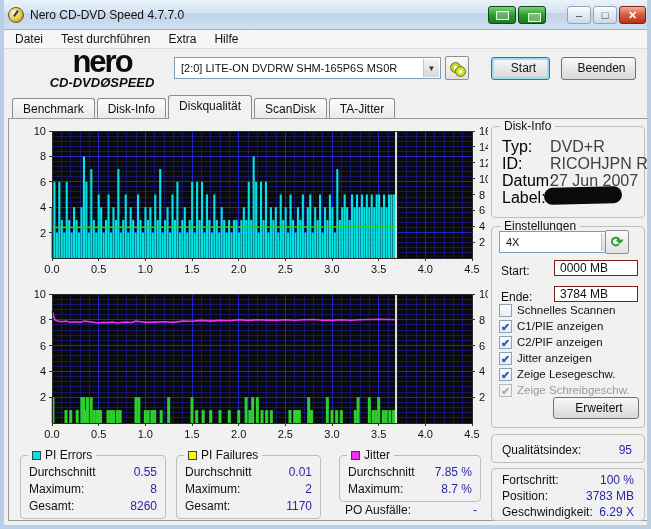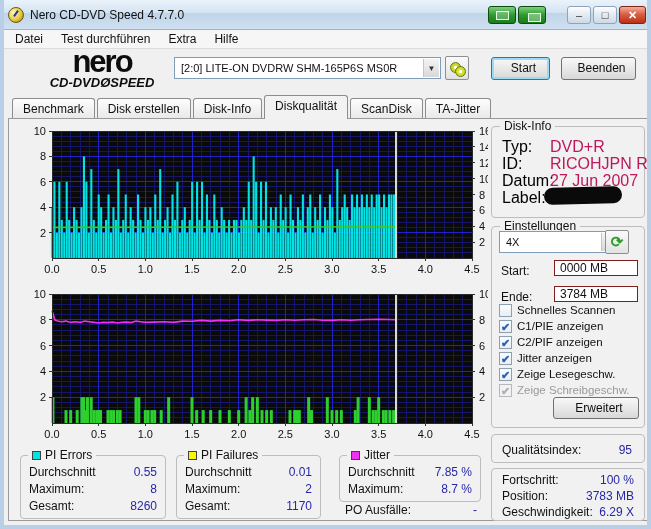--- a/index.html
+++ b/index.html
@@ -55,21 +55,21 @@
   .tab.active{height:24px;background:#f2f2f2;position:relative;z-index:3;}
   .tabpanel{position:absolute;left:4px;top:118px;width:643px;height:403px;border:1px solid #9a9a9a;background:#f1f1f1;}
   
   .chart{position:absolute;}
   
   .gbox{position:absolute;border:1px solid #bdbdbd;border-radius:4px;}
   .gbox .legend{position:absolute;top:-8px;left:8px;background:#f1f1f1;padding:0 4px;font-size:12px;color:#111;white-space:nowrap;}
   
   .di-row{position:relative;height:17px;}
   .di-lbl{position:absolute;left:10px;}
-  .di-val{position:absolute;left:58px;color:#be185d;white-space:nowrap;}
+  .di-val{position:absolute;left:58px;color:#404040;white-space:nowrap;}
   .blob{position:absolute;left:52px;top:-2px;width:78px;height:17px;background:#0a0a0a;border-radius:9px;transform:rotate(-1.5deg);}
   
   .inp{position:absolute;height:16px;border:1px solid #7f1d1d;background:#fff;font-size:12px;color:#111;
     font-family:"Liberation Sans",sans-serif;padding:0 5px;}
   .setlbl{position:absolute;font-size:12px;color:#111;}
   .checks{position:absolute;left:495px;top:302px;width:145px;}
   .chk-row{display:flex;align-items:center;height:16px;font-size:11.5px;color:#111;cursor:pointer;}
   .cb{width:13px;height:13px;border:1px solid #8ca0b4;background:linear-gradient(#fcfcfc,#e8eef4);margin-right:5px;
     font-size:11px;line-height:12px;text-align:center;color:#2a62b8;font-weight:bold;flex:0 0 13px;}
   .chk-row.disabled{color:#9a9a9a;}
@@ -126,21 +126,20 @@
   </div>
   <div class="sq-btn disc-btn">
     <span class="disc1"></span>
     <span class="disc2"></span>
   </div>
   <div class="btn btn-start">Start</div>
   <div class="btn btn-quit">Beenden</div>
 
   <div class="tabs" id="tabs">
       <div class="tab">Benchmark</div>
-      <div class="tab">Disk erstellen</div>
       <div class="tab">Disk-Info</div>
       <div class="tab active">Diskqualität</div>
       <div class="tab">ScanDisk</div>
       <div class="tab">TA-Jitter</div>
     </div>
   <div class="tabpanel"></div>
 
   <svg class="chart" id="chart1" style="left:12px;top:122px;" width="472" height="164">
       <rect x="36" y="9" width="420" height="127" fill="#0a0a0a"></rect>
       <line x1="45.333333333333336" y1="9" x2="45.333333333333336" y2="136" stroke="#15156a" stroke-width="1" shape-rendering="crispEdges"></line>

